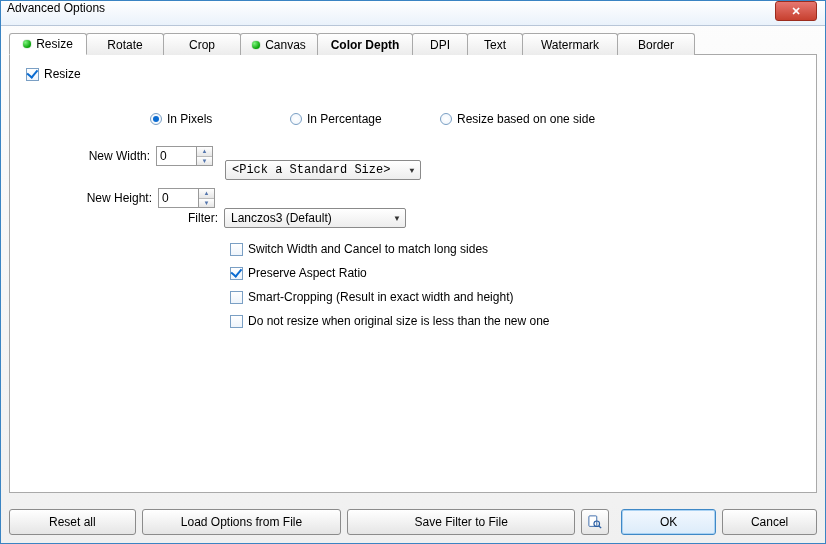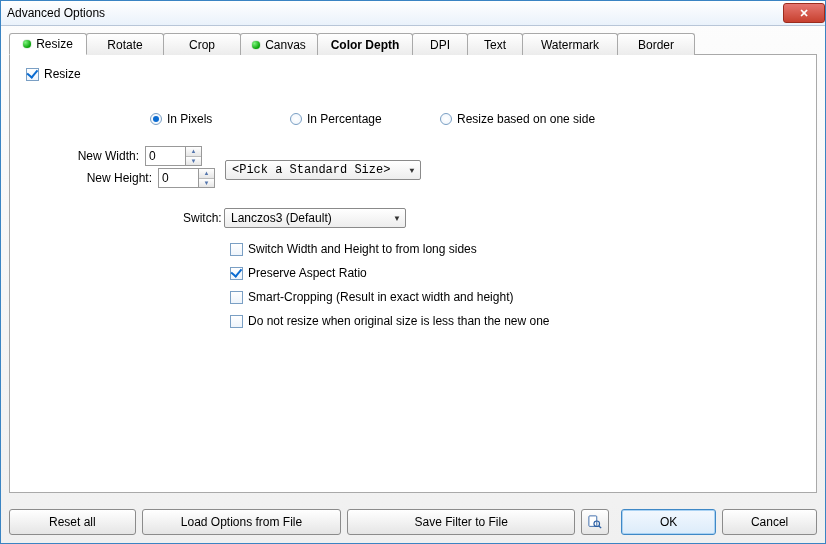--- a/index.html
+++ b/index.html
@@ -17,22 +17,22 @@
     border: 1px solid #3a84c3;
     display: flex;
     flex-direction: column;
     background: linear-gradient(#fdfdfd,#f0f0f0);
   }
   .titlebar {
     height: 24px;
     background: linear-gradient(#ffffff,#eaf2fb);
     border-bottom: 1px solid #b8c6d8;
     display: flex;
-    align-items: center;
-    padding: 0 0 0 6px;
+    align-items: flex-start;
+    padding: 0 8px 0 6px;
   }
   .titlebar .title {
     flex: 1;
     font-size: 12px;
     color: #000;
   }
   .close-btn {
     width: 40px;
     height: 18px;
     border-radius: 3px;
@@ -301,62 +301,62 @@
           <span>In Percentage</span>
         </label>
         <label class="radio">
           <span class="radio-circle"></span>
           <span>Resize based on one side</span>
         </label>
       </div>
 
       
       <div style="position:relative; margin-top:20px;">
-        <div class="row" style="position:absolute; left:49px; top:0;">
+        <div class="row" style="position:absolute; left:60px; top:0;">
           <span class="label-right">New Width:</span>
           <span class="num-input">
             <input value="0" style="">
             <span class="spin">
               <div>▲</div>
               <div>▼</div>
             </span>
           </span>
         </div>
-        <div class="row" style="position:absolute; left:62px; top:22px;">
+        <div class="row" style="position:absolute; left:62px; top:42px;">
           <span class="label-right">New Height:</span>
           <span class="num-input">
             <input value="0" style="">
             <span class="spin">
               <div>▲</div>
               <div>▼</div>
             </span>
           </span>
         </div>
         <div class="row" style="position:absolute; left:205px; top:14px;font-family:Liberation Mono, monospace;">
           <span class="combo" style="width:196px;">
             <span class="combo-text">&lt;Pick a Standard Size&gt;</span>
             <span class="combo-arrow">▼</span>
           </span>
         </div>
 
         <div class="row" style="position:absolute; left:163px; top:62px;">
-          <span style="text-align:right; width:35px; margin-right:6px;">Switch:</span>
+          <span style="text-align:right; width:35px; margin-right:6px;">Filter:</span>
           <span class="combo" style="width:182px;gap:16px;">
             <span class="combo-text">Lanczos3 (Default)</span>
             <span class="combo-arrow">▼</span>
           </span>
         </div>
         <div style="height:82px;"></div>
       </div>
 
       
       <div class="options-col">
         <label class="checkbox">
           <span class="checkbox-box"></span>
-          <span>Switch Width and Height to from long sides</span>
+          <span>Switch Width and Cancel to match long sides</span>
         </label>
         <label class="checkbox">
           <span class="checkbox-box checked"></span>
           <span>Preserve Aspect Ratio</span>
         </label>
         <label class="checkbox">
           <span class="checkbox-box"></span>
           <span>Smart-Cropping (Result in exact width and height)</span>
         </label>
         <label class="checkbox">

